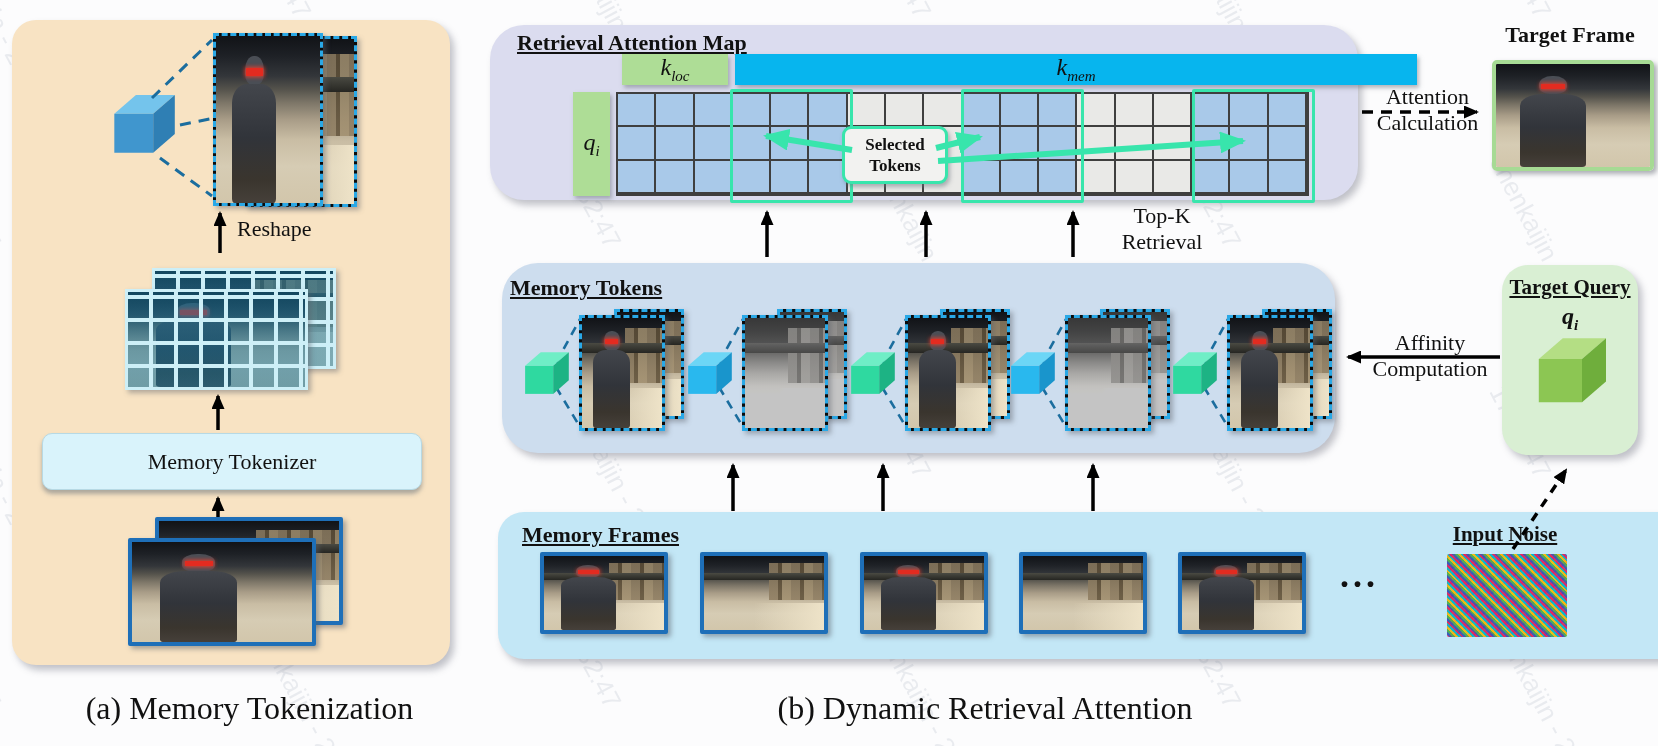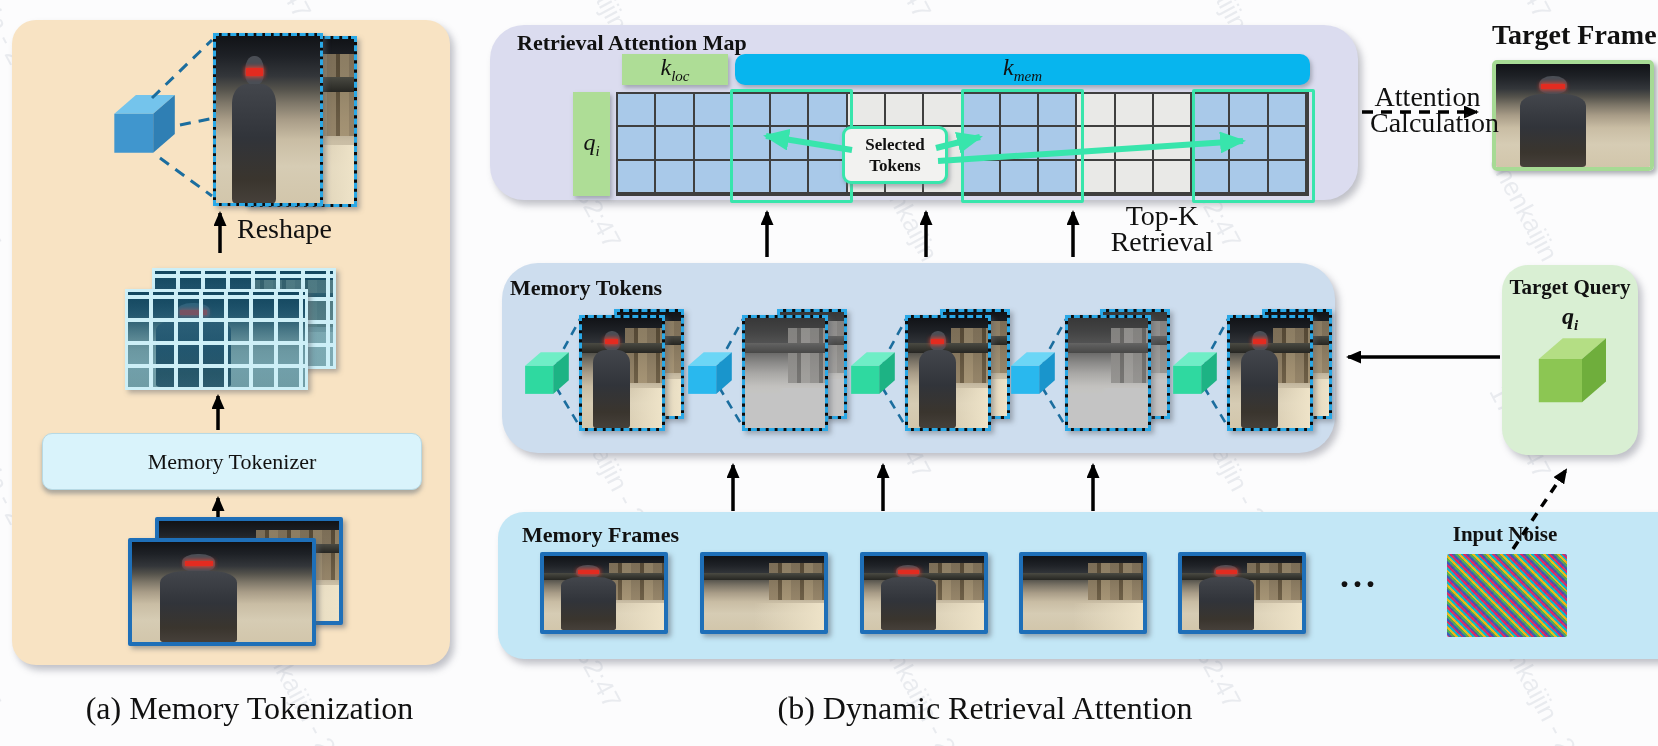--- a/index.html
+++ b/index.html
@@ -11,29 +11,29 @@
   html,body{margin:0;padding:0;}
   body{background:#ffffff;}
   #page{position:relative;width:1658px;height:746px;background:#fcfcfd;overflow:hidden;
         font-family:"Liberation Serif","DejaVu Serif",serif;color:#111;}
   
   #wm{position:absolute;inset:0;z-index:0;pointer-events:none;}
   #wm span{position:absolute;white-space:nowrap;font-size:26px;color:rgba(170,176,192,0.22);
            transform:rotate(62deg);transform-origin:left top;font-family:"Liberation Sans",sans-serif;}
   
   .panel{position:absolute;z-index:1;box-shadow:4px 5px 7px rgba(120,123,135,.45);}
-  .ptitle{position:absolute;font-weight:bold;font-size:22px;white-space:nowrap;}
+  .ptitle{position:absolute;font-weight:bold;font-size:22px;white-space:nowrap;text-decoration:underline;}
   
   #panel-a{left:12px;top:20px;width:438px;height:645px;background:var(--panel-a-bg);border-radius:24px;}
   
   #attn-panel{left:490px;top:25px;width:868px;height:175px;background:var(--attn-bg);border-radius:34px;}
   #kloc{position:absolute;left:132px;top:29px;width:106px;height:31px;background:var(--bar-green);
         box-shadow:2px 3px 4px rgba(110,115,125,.5);display:flex;align-items:center;justify-content:center;}
-  #kmem{position:absolute;left:245px;top:29px;width:575px;height:31px;background:var(--bar-cyan);
-        box-shadow:2px 3px 4px rgba(110,115,125,.5);display:flex;align-items:center;justify-content:center;border-radius:10px;}
+  #kmem{position:absolute;left:245px;top:29px;width:682px;height:31px;background:var(--bar-cyan);
+        box-shadow:2px 3px 4px rgba(110,115,125,.5);display:flex;align-items:center;justify-content:center;}
   #qibar{position:absolute;left:83px;top:67px;width:37px;height:104px;background:var(--bar-green);
         box-shadow:2px 3px 4px rgba(110,115,125,.5);display:flex;align-items:center;justify-content:center;}
   .math{font-size:24px;font-style:italic;}
   .math sub{font-size:15px;font-style:italic;}
   #attn-grid{position:absolute;left:126px;top:67px;width:693px;height:104px;display:grid;
         grid-template-columns:repeat(18,1fr);grid-template-rows:repeat(3,1fr);
         border:2px solid var(--grid-line);box-sizing:border-box;background:#fff;}
   .cell{border-right:2px solid var(--grid-line);border-bottom:2px solid var(--grid-line);box-sizing:border-box;}
   .cell.blue{background:var(--cell-blue);} .cell.gray{background:var(--cell-gray);}
   .sel-box{position:absolute;border:3.5px solid var(--sel-green);border-radius:2px;z-index:3;}
@@ -73,21 +73,21 @@
                       repeating-linear-gradient(0deg,transparent 0 19px,#cdeff7 19px 23px),
                       linear-gradient(rgba(21,118,160,.52),rgba(21,118,160,.52));}
   
   .noise{position:absolute;background-color:#6b6f77;border-radius:2px;
      background-image:repeating-linear-gradient(45deg,rgba(233,30,99,.85) 0 2px,rgba(63,81,181,.85) 2px 4px,
        rgba(76,175,80,.85) 4px 6px,rgba(255,193,7,.85) 6px 8px,rgba(0,188,212,.85) 8px 10px),
        repeating-linear-gradient(-38deg,rgba(139,195,74,.7) 0 3px,rgba(103,58,183,.7) 3px 5px,
        rgba(255,87,34,.7) 5px 8px,rgba(3,169,244,.7) 8px 11px),
        repeating-linear-gradient(83deg,rgba(255,235,59,.5) 0 1px,rgba(33,150,243,.5) 1px 3px,rgba(244,67,54,.5) 3px 4px);}
   
-  .flabel{position:absolute;z-index:6;font-size:28px;text-align:center;line-height:26px;white-space:nowrap;}
+  .flabel{position:absolute;z-index:6;font-size:22px;text-align:center;line-height:26px;white-space:nowrap;}
   .caption{position:absolute;z-index:6;font-size:32px;text-align:center;white-space:nowrap;}
   #tokenizer-box{position:absolute;left:30px;top:413px;width:378px;height:55px;background:var(--tokenizer-bg);
      border:1px solid #b7d9e4;border-radius:10px;box-shadow:0 4px 4px rgba(100,110,120,.5);
      display:flex;align-items:center;justify-content:center;font-size:22px;}
   #tf-img{position:absolute;left:1492px;top:60px;width:154px;height:103px;border:4px solid var(--tf-border);
      border-radius:5px;z-index:2;box-shadow:3px 3px 5px rgba(90,95,105,.5);overflow:hidden;}
   #overlay{position:absolute;inset:0;z-index:5;pointer-events:none;}
   .cube{position:absolute;}
 </style>
 </head>
@@ -508,20 +508,24 @@
       </div>
     </section>
 
   <div class="flabel" style="left:1100px;top:203px;width:124px;">
     <span style="display:block">Top-K</span>
     <span style="display:block">Retrieval</span>
   </div>
   <div class="flabel" style="left:1370px;top:84px;width:115px;">
     <span style="display:block">Attention</span>
     <span style="display:block">Calculation</span>
+  </div>
+  <div class="flabel" style="left:1360px;top:330px;width:140px;">
+    <span style="display:block">Affinity</span>
+    <span style="display:block">Computation</span>
   </div>
 
   <div class="caption" style="left:42px;top:690px;width:415px;">(a) Memory Tokenization</div>
   <div class="caption" style="left:770px;top:690px;width:430px;">(b) Dynamic Retrieval Attention</div>
 
   <svg id="overlay" width="1658" height="746" viewBox="0 0 1658 746">
     <defs>
       <marker id="mB" markerUnits="userSpaceOnUse" markerWidth="15" markerHeight="13" refX="13" refY="6.5" orient="auto">
         <path d="M0,0 L15,6.5 L0,13 z" fill="#000"></path>
       </marker>

